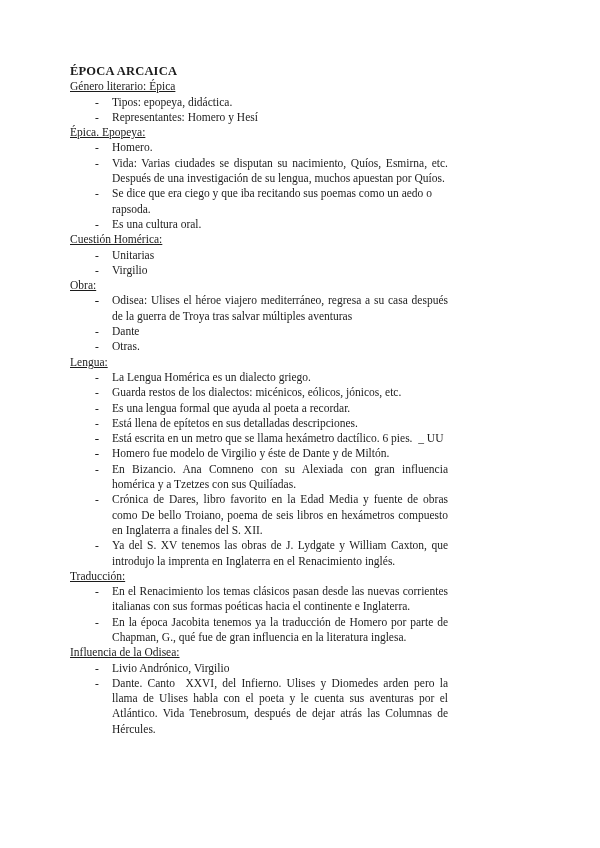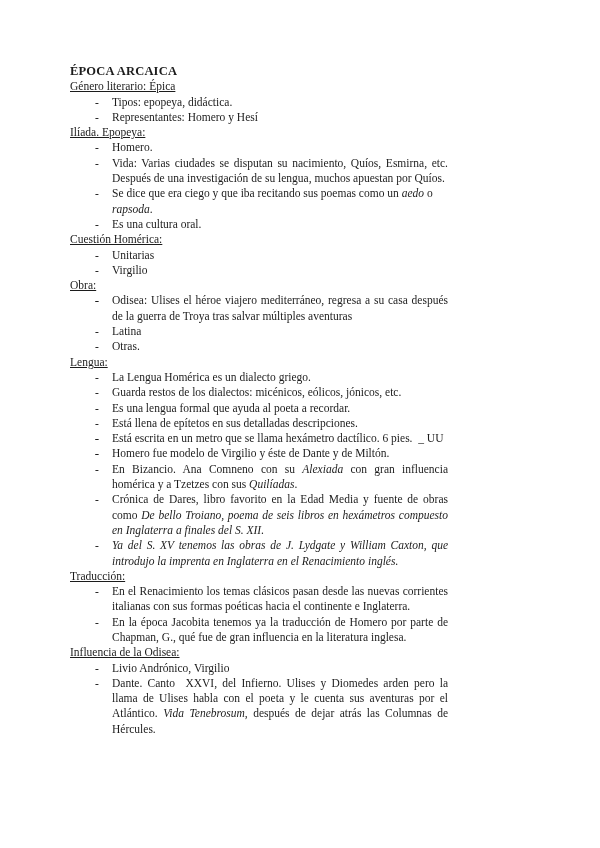--- a/index.html
+++ b/index.html
@@ -39,51 +39,50 @@
   .bullet.justify {
     text-align: justify;
   }
   .marker {
     position: absolute;
     left: 25px;
     top: 0;
     text-align: left;
   }
   .it {
-    font-style: italic;
   }
 </style>
 </head>
 <body>
 
 <div class="page">
   <h1 class="title">ÉPOCA ARCAICA</h1>
   <div id="sections">
       <div class="section">
         <div class="heading">Género literario: Épica</div>
         <div class="bullet"><span class="marker">-</span><span><span>Tipos: epopeya, didáctica.</span></span></div>
         <div class="bullet"><span class="marker">-</span><span><span>Representantes: Homero y Hesí</span></span></div>
       </div>
       <div class="section">
-        <div class="heading">Ilíada. Epopeya:</div>
+        <div class="heading">Épica. Epopeya:</div>
         <div class="bullet"><span class="marker">-</span><span><span>Homero.</span></span></div>
         <div class="bullet justify"><span class="marker">-</span><span><span>Vida: Varias ciudades se disputan su nacimiento, Quíos, Esmirna, etc. Después de una investigación de su lengua, muchos apuestan por Quíos.</span></span></div>
         <div class="bullet"><span class="marker">-</span><span><span>Se dice que era ciego y que iba recitando sus poemas como un </span><span class="it">aedo</span><span> o </span><span class="it">rapsoda</span><span>.</span></span></div>
         <div class="bullet"><span class="marker">-</span><span><span>Es una cultura oral.</span></span></div>
       </div>
       <div class="section">
         <div class="heading">Cuestión Homérica:</div>
         <div class="bullet"><span class="marker">-</span><span><span>Unitarias</span></span></div>
         <div class="bullet"><span class="marker">-</span><span><span>Virgilio</span></span></div>
       </div>
       <div class="section">
         <div class="heading">Obra:</div>
         <div class="bullet justify"><span class="marker">-</span></div>
         <div class="bullet justify"><span class="marker">-</span><span><span>Odisea: Ulises el héroe viajero mediterráneo, regresa a su casa después de la guerra de Troya tras salvar múltiples aventuras</span></span></div>
-        <div class="bullet"><span class="marker">-</span><span><span>Latina</span></span></div>
+        <div class="bullet"><span class="marker">-</span><span><span>Dante</span></span></div>
         <div class="bullet"><span class="marker">-</span><span><span>Otras.</span></span></div>
       </div>
       <div class="section">
         <div class="heading">Lengua:</div>
         <div class="bullet"><span class="marker">-</span><span><span>La Lengua Homérica es un dialecto griego.</span></span></div>
         <div class="bullet"><span class="marker">-</span><span><span>Guarda restos de los dialectos: micénicos, eólicos, jónicos, etc.</span></span></div>
         <div class="bullet"><span class="marker">-</span><span><span>Es una lengua formal que ayuda al poeta a recordar.</span></span></div>
         <div class="bullet"><span class="marker">-</span><span><span>Está llena de epítetos en sus detalladas descripciones.</span></span></div>
         <div class="bullet"><span class="marker">-</span></div>
         <div class="bullet"><span class="marker">-</span><span><span>Está escrita en un metro que se llama hexámetro dactílico. 6 pies. &nbsp;_ UU</span></span></div>

